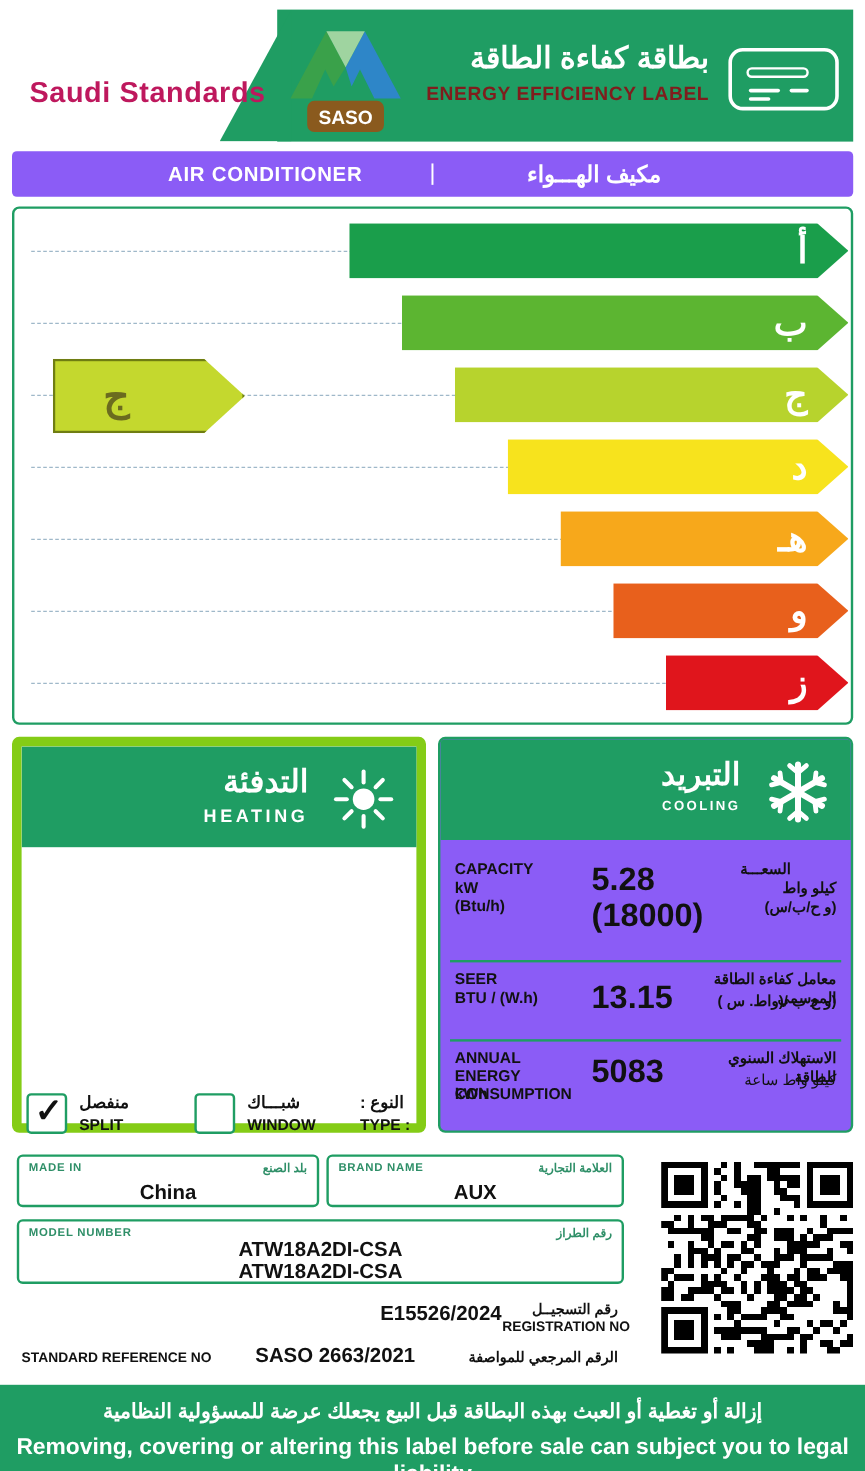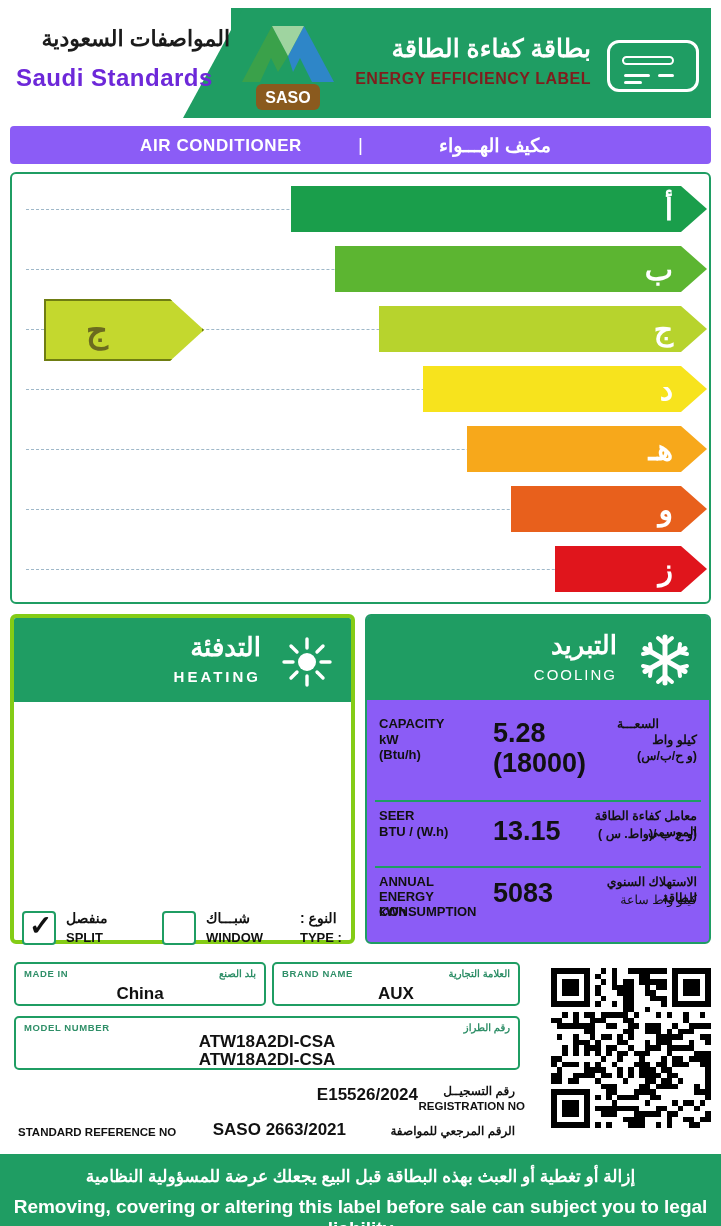--- a/index.html
+++ b/index.html
@@ -55,22 +55,22 @@
   .ac-icon-box .w2{ left:14px; top:38px; width:18px;}
   .ac-icon-box .w3{ left:48px; top:31px; width:16px;}
 
   
   .saso-wrap { position:absolute; left:0; top:6px; width:340px; height:100px; }
   .saso-ar {
     position:absolute; left:6px; top:12px; width:214px; text-align:right;
     font-size:22px; font-weight:bold; color:#1b1b1b; direction:rtl;
   }
   .saso-en {
-    position:absolute; left:6px; top:50px; width:214px; text-align:left;
-    font-size:24px; font-weight:bold; color:#6d28d9; letter-spacing:0.5px;
+    position:absolute; left:6px; top:50px; width:214px; text-align:center;
+    font-size:24px; font-weight:bold; color:#be185d; letter-spacing:0.5px;
   }
   .saso-mark { position:absolute; left:228px; top:6px; width:100px; height:94px; }
 
   
   .titlebar {
     position:absolute; left:10px; top:126px; width:701px; height:38px;
     background:#8b5cf6; border-radius:4px;
   }
   .titlebar .en {
     position:absolute; left:130px; top:10px; color:#fff; font-size:17px; font-weight:bold;
@@ -109,41 +109,41 @@
     clip-path: polygon(0 0, calc(100% - 34px) 0, 100% 50%, calc(100% - 34px) 100%, 0 100%);
     display:flex; align-items:center;
   }
   .selected .letter {
     color:#6b6b1f; font-size:34px; font-weight:bold; margin-left:40px; direction:rtl;
   }
 
   
   .heating {
     position:absolute; left:10px; top:614px; width:345px; height:330px;
-    border:4px solid #84cc16; border-radius:6px; background:#fff; overflow:hidden;
+    border:8px solid #84cc16; border-radius:6px; background:#fff; overflow:hidden;
   }
   .heating-head { position:absolute; left:0; top:0; width:341px; height:84px; background:#1f9d63;}
   .heating-ar { position:absolute; right:90px; top:14px; color:#fff; font-size:26px; font-weight:bold; direction:rtl;}
   .heating-en { position:absolute; right:90px; top:50px; color:#fff; font-size:15px; font-weight:bold; letter-spacing:3px;}
   .sun { position:absolute; right:18px; top:18px; width:52px; height:52px; }
   .na-box {
     position:absolute; left:8px; top:92px; width:325px; height:188px;
     background:#a6a6a6; border-radius:4px;
   }
   .na-ar { position:absolute; left:0; top:56px; width:325px; text-align:center; color:#fff; font-size:26px; font-weight:bold; direction:rtl;}
   .na-en { position:absolute; left:0; top:100px; width:325px; text-align:center; color:#fff; font-size:15px; letter-spacing:0.5px;}
 
   
   .cooling {
     position:absolute; left:365px; top:614px; width:346px; height:330px;
     border:2px solid #1f9d63; border-radius:6px; background:#8b5cf6; overflow:hidden;
   }
   .cooling-head { position:absolute; left:0; top:0; width:342px; height:84px; background:#1f9d63;}
   .cooling-ar { position:absolute; right:92px; top:14px; color:#fff; font-size:26px; font-weight:bold; direction:rtl;}
-  .cooling-en { position:absolute; right:92px; top:50px; color:#fff; font-size:15px; font-weight:normal; letter-spacing:2px;}
+  .cooling-en { position:absolute; right:92px; top:50px; color:#fff; font-size:11px; font-weight:bold; letter-spacing:2px;}
   .snow { position:absolute; right:16px; top:16px; width:56px; height:56px; color:#fff;}
 
   .crow { position:absolute; left:8px; width:326px; }
   .crow .divider { position:absolute; left:0; top:0; width:326px; border-top:2px solid #1f9d63;}
   .clab-en { position:absolute; left:4px; color:#111; font-size:13px; font-weight:bold; line-height:15px;}
   .clab-ar { position:absolute; right:4px; text-align:right; color:#111; font-size:12.5px; font-weight:bold; direction:rtl; line-height:16px;}
   .cval { position:absolute; color:#111; font-size:27px; font-weight:bold;}
 
   
   .typerow { position:absolute; left:10px; top:906px; width:350px; height:48px;}
@@ -183,21 +183,20 @@
     <div class="hdr-ar">بطاقة كفاءة الطاقة</div>
     <div class="hdr-en">ENERGY EFFICIENCY LABEL</div>
     <div class="ac-icon-box">
       <span class="slot"></span>
       <span class="w1"></span>
       <span class="w2"></span>
       <span class="w3"></span>
     </div>
 
     <div class="saso-wrap">
-      <div class="saso-ar">المواصفات السعودية</div>
       <div class="saso-en">Saudi Standards</div>
       <svg class="saso-mark" viewBox="0 0 100 94">
         <path d="M4 62 L34 6 L50 36 L40 52 L33 38 L22 62 Z" fill="#3aa14a"></path>
         <path d="M50 36 L66 6 L96 62 L74 62 L62 38 L55 52 Z" fill="#2e86c8"></path>
         <path d="M34 6 L50 36 L66 6 Z" fill="#9fd4a0"></path>
         <rect x="18" y="64" width="64" height="26" rx="6" fill="#8a5a1e"></rect>
         <text x="50" y="83" font-size="16" font-weight="bold" fill="#ffffff" text-anchor="middle" font-family="Liberation Sans, sans-serif">SASO</text>
       </svg>
     </div>
   </div>

